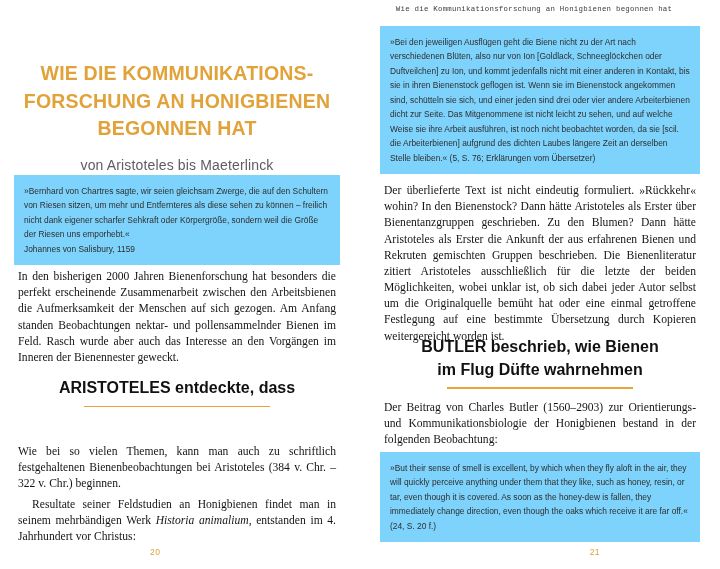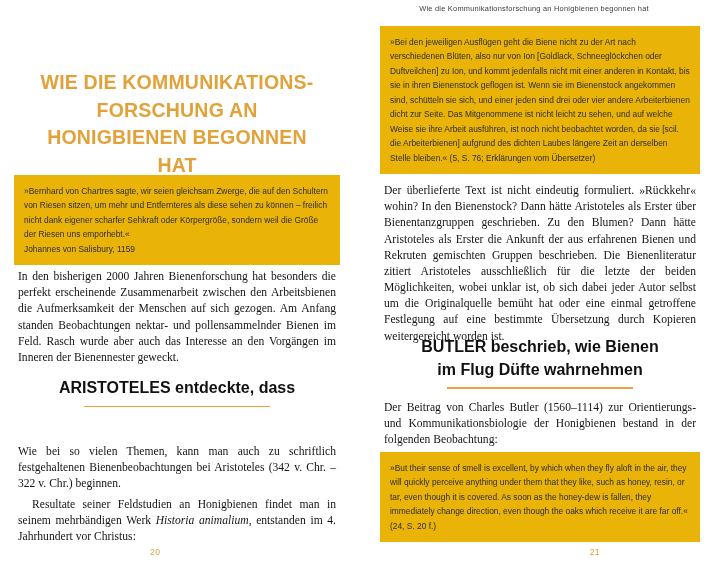--- a/index.html
+++ b/index.html
@@ -23,21 +23,21 @@
     box-sizing: border-box;
   }
 
   
   .running-header {
     position: absolute;
     top: 5px;
     left: 360px;
     width: 348px;
     text-align: center;
-    font-family: Liberation Sans, sans-serif;
+    font-family: Liberation Mono, monospace;
     font-size: 7.4px;
     letter-spacing: 0.25px;
     color: #3b3b3b;
     line-height: 1.2;
   }
 
   
   .spread {
     position: absolute;
     top: 0;
@@ -57,41 +57,41 @@
   .col-inner {
     position: absolute;
     left: 0;
     right: 0;
   }
   .col-left .col-inner  { left: 14px; right: 20px; }
   .col-right .col-inner { left: 20px; right: 20px; }
 
   
   .chapter-title {
-    margin: 17px;
+    margin: 8px;
     text-align: center;
     color: #E2A23A;
     font-family: "Liberation Sans", sans-serif;
     font-weight: bold;
     font-size: 19.5px;
     line-height: 1.42;
     letter-spacing: 0.2px;
   }
   .chapter-subtitle {
     margin: 14px 0 0 0;
     text-align: center;
     font-family: "Liberation Sans", sans-serif;
     font-size: 14px;
     color: #5d5d5d;
     letter-spacing: 0.15px;
   }
 
   
   .quote-box {
-    background: #eab308;
+    background: #7dd3fc;
     font-family: "Liberation Sans", sans-serif;
     font-size: 8.4px;
     line-height: 1.72;
     color: #2e2e2e;
     padding: 9px 10px 9px 10px;
     box-sizing: border-box;
   }
   .quote-box p { margin: 0; }
   .quote-attrib { margin: 0; }
 
@@ -165,21 +165,21 @@
       </div>
 
       <div class="col-inner" style="top:377px;">
         <div class="section-head">
           <span>ARISTOTELES entdeckte, dass</span><br>
         </div>
         <div class="section-rule rule-left"></div>
       </div>
 
       <div class="col-inner" style="top:440px;">
-        <p class="body-text">Wie bei so vielen Themen, kann man auch zu schriftlich festgehaltenen Bienenbeobachtungen bei Aristoteles (342 v. Chr. – 322 v. Chr.) beginnen.</p>
+        <p class="body-text">Wie bei so vielen Themen, kann man auch zu schriftlich festgehaltenen Bienenbeobachtungen bei Aristoteles (384 v. Chr. – 322 v. Chr.) beginnen.</p>
         <p class="body-text">
           <span>Resultate seiner Feldstudien an Honigbienen findet man in seinem mehrbändigen Werk </span><em>Historia animalium</em><span>, entstanden im 4. Jahrhundert vor Christus:</span>
         </p>
       </div>
 
       <div class="folio folio-left">20</div>
     </div>
 
     <div class="col col-right">
 
@@ -193,21 +193,21 @@
 
       <div class="col-inner" style="top:336px;">
         <div class="section-head">
           <span>BUTLER beschrieb, wie Bienen</span><br>
           <span>im Flug Düfte wahrnehmen</span>
         </div>
         <div class="section-rule rule-right"></div>
       </div>
 
       <div class="col-inner" style="top:396px;">
-        <p class="body-text">Der Beitrag von Charles Butler (1560–1114) zur Orientierungs- und Kommunikationsbiologie der Honigbienen bestand in der folgenden Beobachtung:</p>
+        <p class="body-text">Der Beitrag von Charles Butler (1560–2903) zur Orientierungs- und Kommunikationsbiologie der Honigbienen bestand in der folgenden Beobachtung:</p>
       </div>
 
       <div class="col-inner quote-box" style="top:452px;">
         <p>»But their sense of smell is excellent, by which when they fly aloft in the air, they will quickly perceive anything under them that they like, such as honey, resin, or tar, even though it is covered. As soon as the honey-dew is fallen, they immediately change direction, even though the oaks which receive it are far off.« (24, S. 20 f.)</p>
       </div>
 
       <div class="folio folio-right">21</div>
     </div>
 
   </div>

